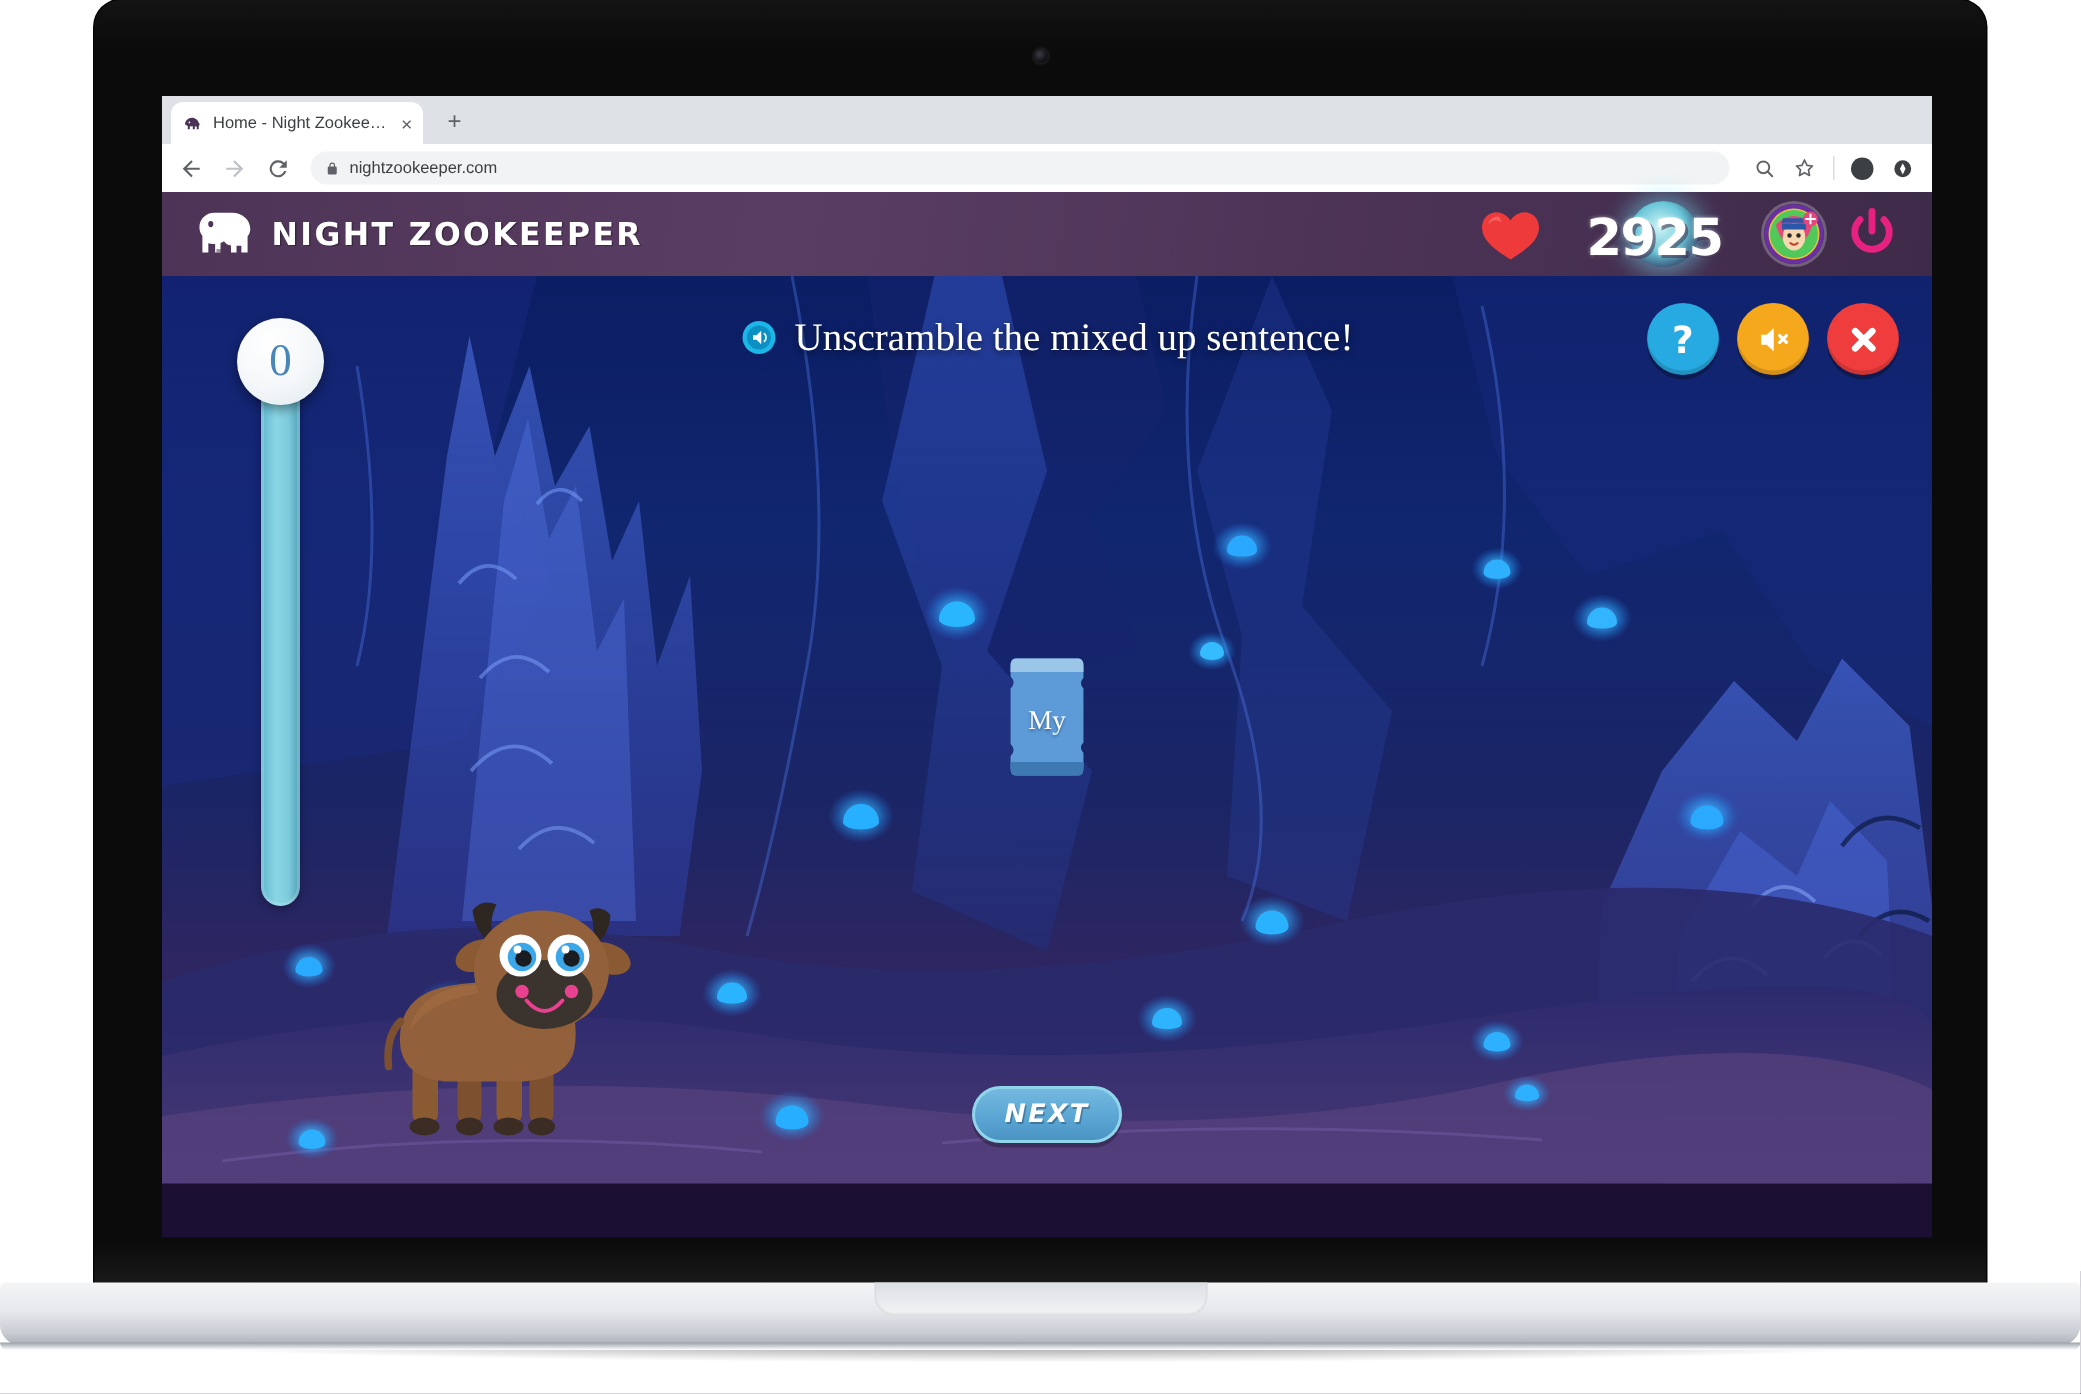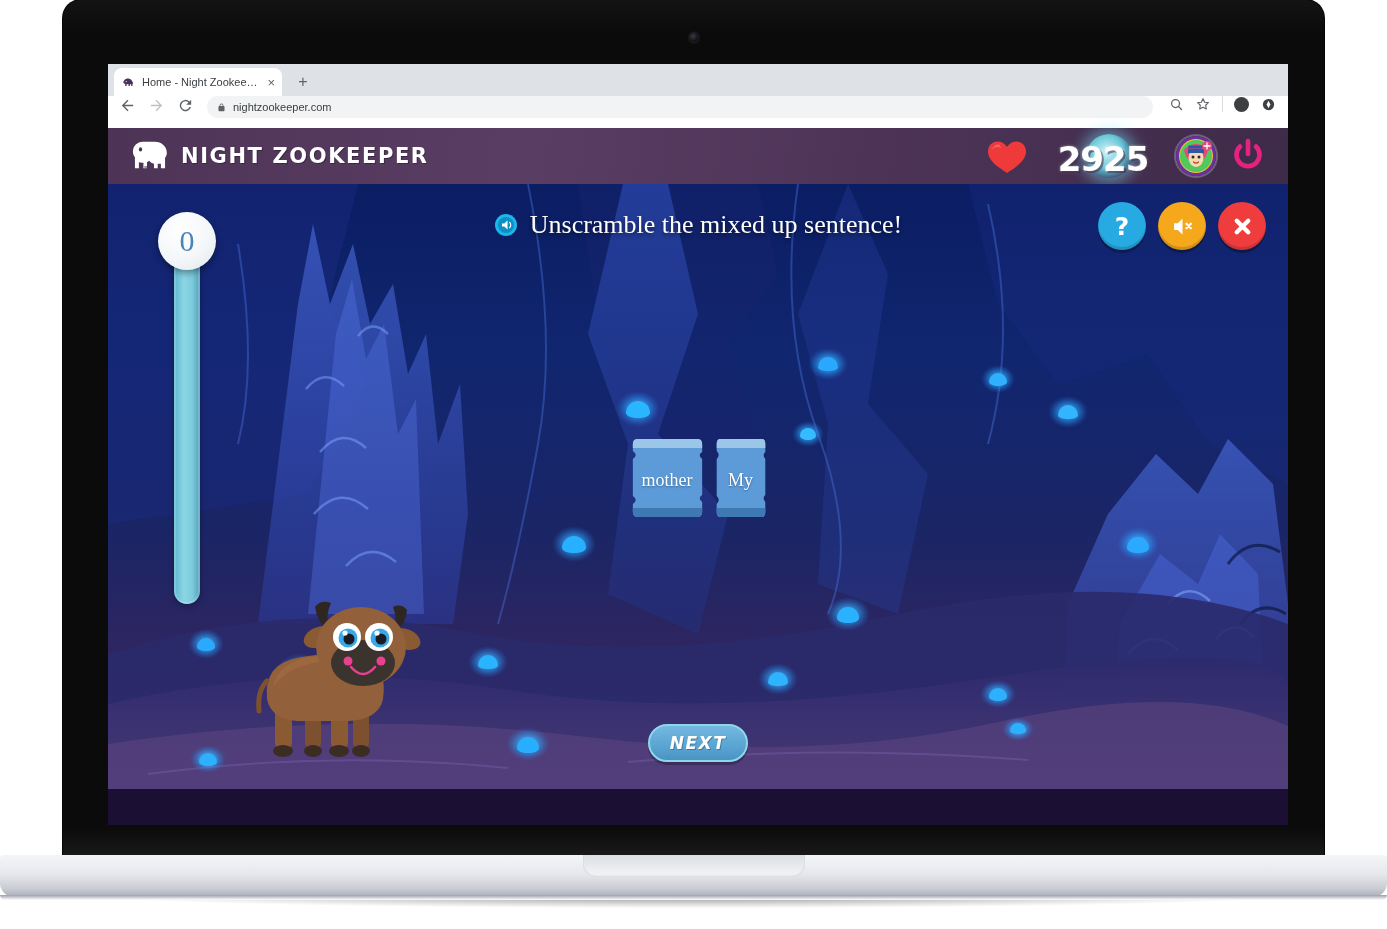--- a/index.html
+++ b/index.html
@@ -82,21 +82,21 @@
   .tab-close { font-size: 13px; color: #5f6368; line-height: 1; cursor: pointer; }
   .newtab {
     position: absolute; left: 185px; top: 8px;
     width: 20px; height: 20px; color: #5f6368; font-size: 16px;
     display: flex; align-items: center; justify-content: center; cursor: pointer;
   }
 
   .toolbar {
     position: relative; height: 32px; width: 100%;
     background: #ffffff;
-    display: flex; align-items: flex-start; padding: 0 10px; gap: 11px;
+    display: flex; align-items: center; padding: 0 10px; gap: 11px;
   }
   .navbtn { width: 18px; height: 18px; color: #5f6368; display:flex; align-items:center; justify-content:center; cursor:pointer; }
   .navbtn.disabled { color:#bdc1c6; }
   .omnibox {
     flex: 1; height: 22px; background: #f1f3f4; border-radius: 11px;
     display: flex; align-items: center; padding: 0 10px; gap: 7px;
     margin-left: 2px; margin-right: 4px;
   }
   .omni-lock { width: 9px; height: 11px; flex:0 0 9px; }
   .omni-url { font-size: 11px; color: #3c4043; }
@@ -513,28 +513,20 @@
             </div>
           </div>
 
           <div class="tiles">
             <div class="tile">
               <svg viewBox="0 0 80 92" preserveAspectRatio="none">
                 <path d="M4 10q0-5 5-5h62q5 0 5 5v8q-5 3 0 7v36q-5 3 0 7v10q0 5-5 5H9q-5 0-5-5v-8q6-4 0-8V25q6-4 0-8z" fill="#5c9ad8"></path>
                 <path d="M4 10q0-5 5-5h62q5 0 5 5v4H4z" fill="#9cc6e8"></path>
                 <path d="M4 74v4q0 5 5 5h62q5 0 5-5v-4z" fill="#3f79b4"></path>
               </svg>
-              <span class="tile-label">mother</span>
-            </div>
-            <div class="tile">
-              <svg viewBox="0 0 80 92" preserveAspectRatio="none">
-                <path d="M4 10q0-5 5-5h62q5 0 5 5v8q-5 3 0 7v36q-5 3 0 7v10q0 5-5 5H9q-5 0-5-5v-8q6-4 0-8V25q6-4 0-8z" fill="#5c9ad8"></path>
-                <path d="M4 10q0-5 5-5h62q5 0 5 5v4H4z" fill="#9cc6e8"></path>
-                <path d="M4 74v4q0 5 5 5h62q5 0 5-5v-4z" fill="#3f79b4"></path>
-              </svg>
               <span class="tile-label">My</span>
             </div>
           </div>
 
           <svg class="cow" viewBox="0 0 180 180">
 
             <rect x="22" y="108" width="17" height="52" rx="6" fill="#8a5a33"></rect>
             <rect x="52" y="112" width="16" height="48" rx="6" fill="#7d5130"></rect>
             <rect x="78" y="110" width="17" height="50" rx="6" fill="#8a5a33"></rect>
             <rect x="100" y="112" width="16" height="48" rx="6" fill="#7d5130"></rect>

